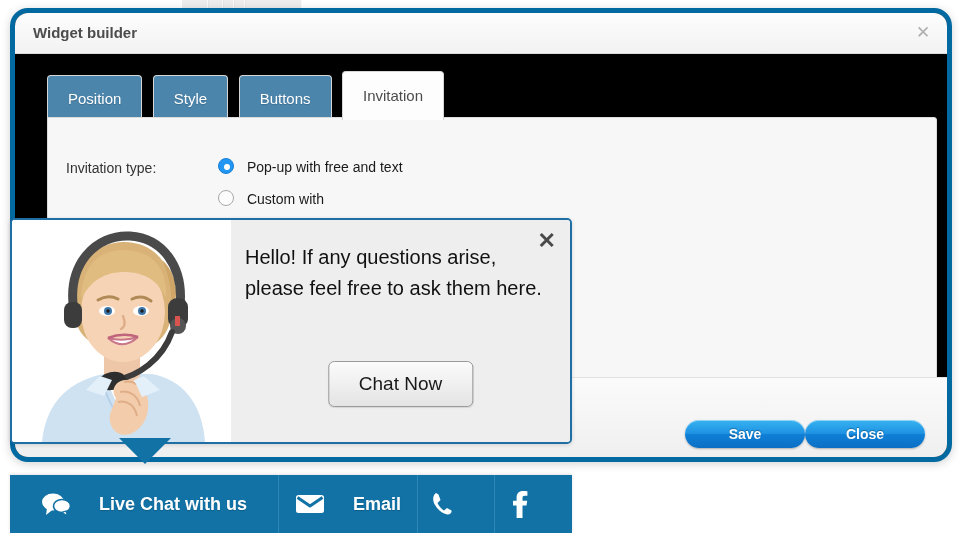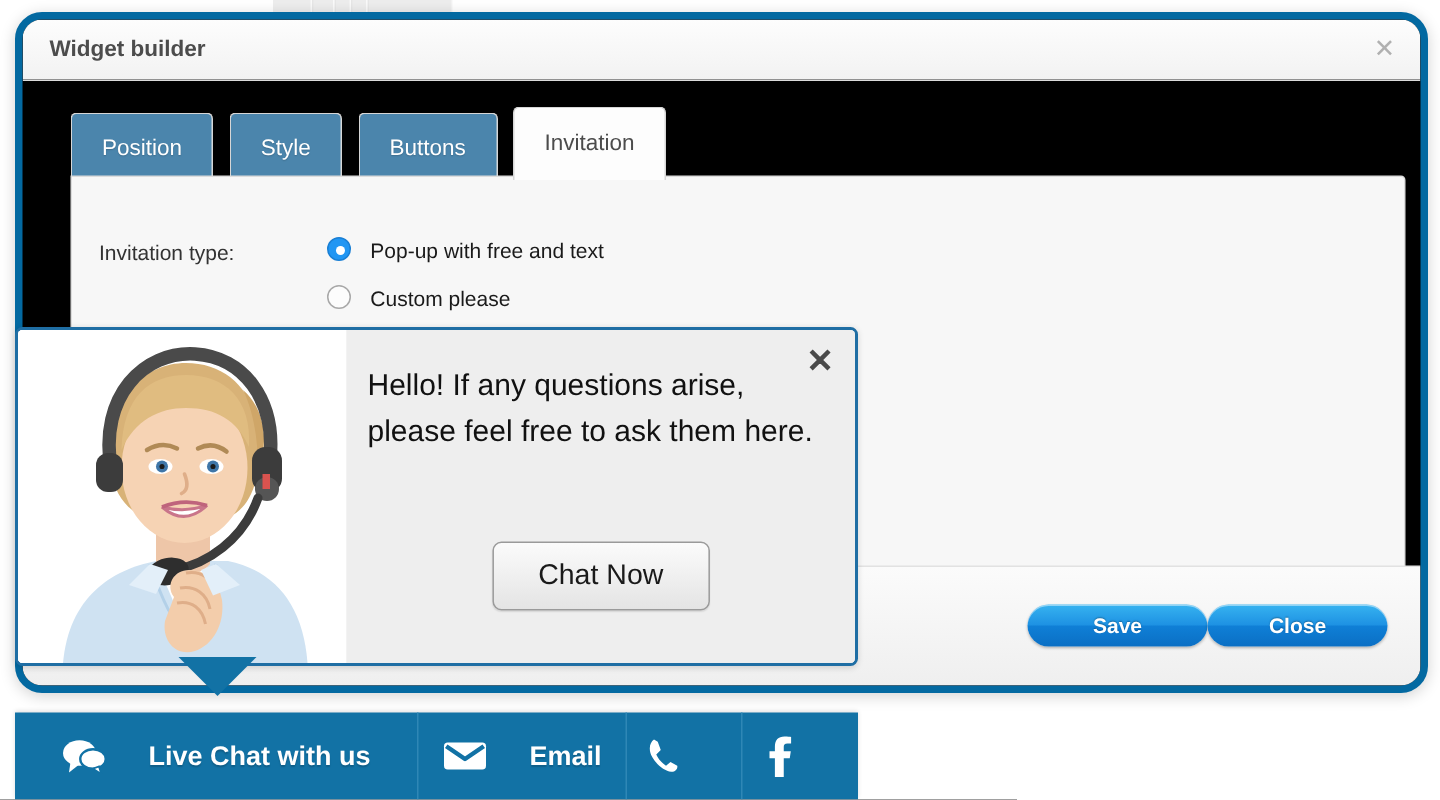--- a/index.html
+++ b/index.html
@@ -107,21 +107,21 @@
     vertical-align:middle; margin-left:6px;
   }
 
   
   #modal-footer {
     position:absolute; left:0; right:0; bottom:0; height:80px;
     background:linear-gradient(to bottom,#fbfbfb 0%,#efefef 100%);
     border-top:1px solid #e2e2e2;
   }
   .pill-btn {
-    position:absolute; top:25px; height:28px; width:120px;
+    position:absolute; top:42px; height:28px; width:120px;
     border:none; border-radius:14px; cursor:pointer;
     color:#ffffff; font-size:14px; font-weight:bold;
     font-family:"Liberation Sans", sans-serif;
     background:linear-gradient(to bottom,#37b3f0 0%,#1e92e3 48%,#0f7fd6 52%,#0b6fc4 100%);
     box-shadow:0 1px 2px rgba(0,0,0,.28), inset 0 1px 0 rgba(255,255,255,.45);
     text-shadow:0 -1px 1px rgba(0,0,0,.30);
   }
   #save-button  { right:142px; }
   #close-button { right:22px;  }
 
@@ -220,21 +220,21 @@
     <div id="panel-inner">
       <div id="invitation-type-label">Invitation type:</div>
 
       <div class="radio-row r1">
         <span class="radio checked"></span>
         <span class="radio-label">Pop-up with free and text</span>
       </div>
 
       <div class="radio-row r2">
         <span class="radio"></span>
-        <span class="radio-label">Custom please</span>
+        <span class="radio-label">Custom with</span>
       </div>
 
       <div id="custom-image-row">
         <span id="custom-image-input" title=""></span>
         <span id="custom-image-browse"></span>
       </div>
     </div>
   </div>
 
   <div id="modal-footer">

